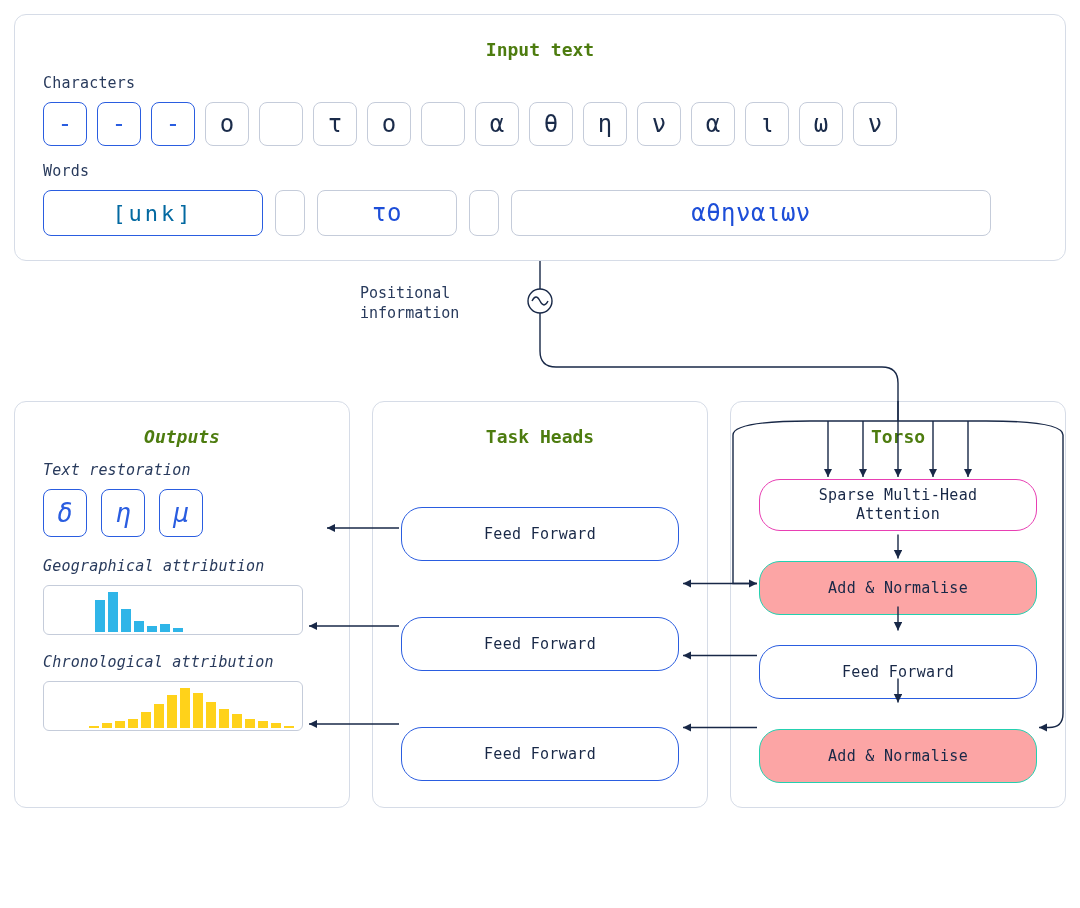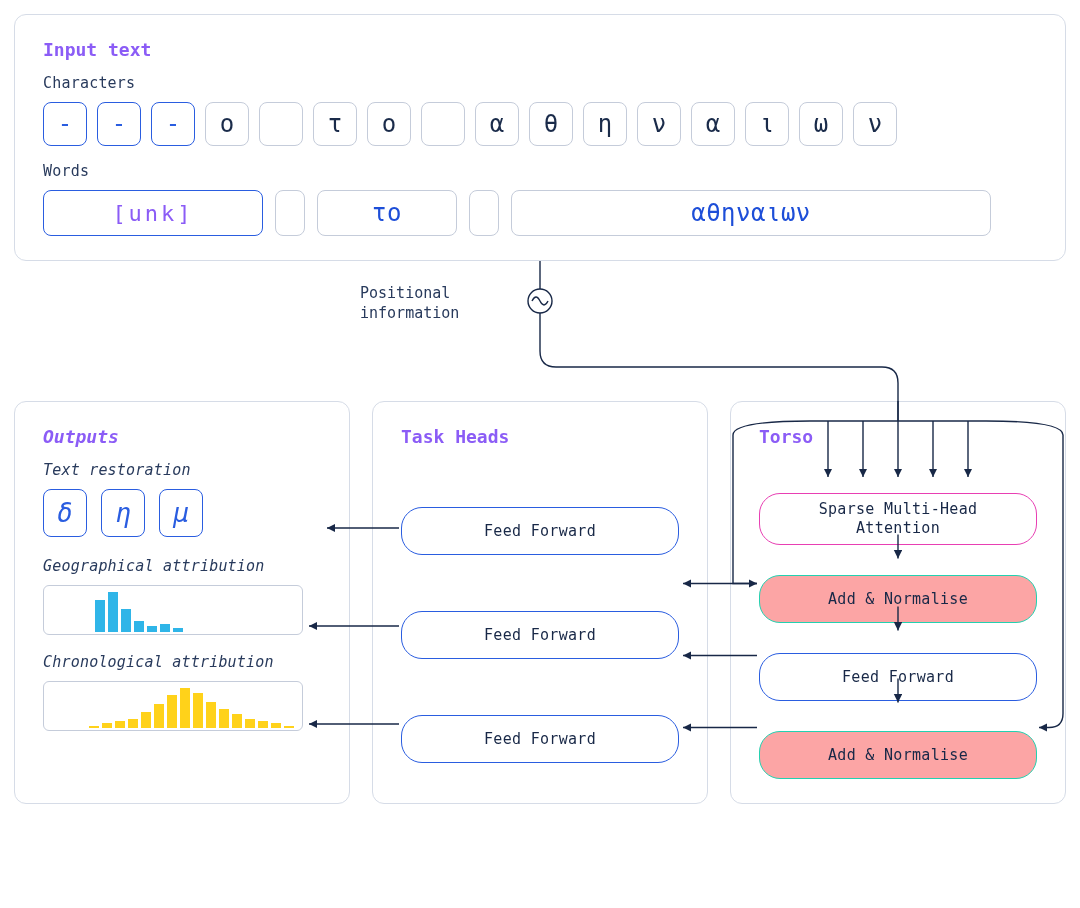--- a/index.html
+++ b/index.html
@@ -14,22 +14,23 @@
   .panel {
     border: 1px solid #d6dce7;
     border-radius: 12px;
     padding: 20px 28px 24px 28px;
     background: #fff;
     position: relative;
   }
   .section-title {
     font-size: 18px;
     font-weight: 600;
-    color: #8b5cf6;
+    color: #4d7c0f;
     margin: 4px 0 14px 0;
+    text-align: center;
   }
   .sublabel {
     font-size: 15px;
     color: #283a5c;
     margin: 6px 0 10px 0;
     letter-spacing: 0.2px;
   }
   
   .char-row { display: flex; gap: 10px; margin-bottom: 16px; }
   .char-box {
@@ -50,27 +51,27 @@
     height: 46px;
     border: 1px solid #c5ccda;
     border-radius: 8px;
     display: flex; align-items: center; justify-content: center;
     font-size: 24px;
     color: #1d4ed8;
     letter-spacing: 0.5px;
   }
   .word-box.unk {
     border: 1.6px solid #2a5de0;
-    color: #8b5cf6;
+    color: #0369a1;
     letter-spacing: 3px;
     font-size: 22px;
   }
   
   .pill {
-    height: 48px;
+    height: 54px;
     border-radius: 21px;
     display: flex; align-items: center; justify-content: center;
     font-size: 15px;
     color: #182847;
     letter-spacing: 0.3px;
   }
   .pill-plain { border: 1.4px solid #2a5de0; background:#fff; }
   .pill-pink  { border: 1.6px solid #e83fb3; background:#fff; padding: 6px 16px; height:auto; text-align:center; line-height:1.25; }
   .pill-teal  { border: 1.6px solid #23d1b0; background:#fca5a5; }
 
@@ -203,21 +204,21 @@
     <div class="section-title" style="margin-bottom:60px;">Task Heads</div>
     <div id="heads-list" style="display:flex;flex-direction:column;gap:56px;">
         <div class="pill pill-plain">Feed Forward</div>
         <div class="pill pill-plain">Feed Forward</div>
         <div class="pill pill-plain">Feed Forward</div>
       </div>
   </div>
 
   <div class="panel torso-panel" id="torso-panel">
     <div class="section-title">Torso</div>
-    <div id="torso-list" style="display:flex;flex-direction:column;gap:30px; margin-top:46px;">
+    <div id="torso-list" style="display:flex;flex-direction:column;gap:30px; margin-top:32px;">
         <div class="pill pill-pink">Sparse Multi-Head<br>Attention</div>
         <div class="pill pill-teal">Add &amp; Normalise</div>
         <div class="pill pill-plain">Feed Forward</div>
         <div class="pill pill-teal">Add &amp; Normalise</div>
       </div>
   </div>
 
 </div>
 
 <svg id="connectors" width="1080" height="788" style="width: 1080px; height: 788px;">

